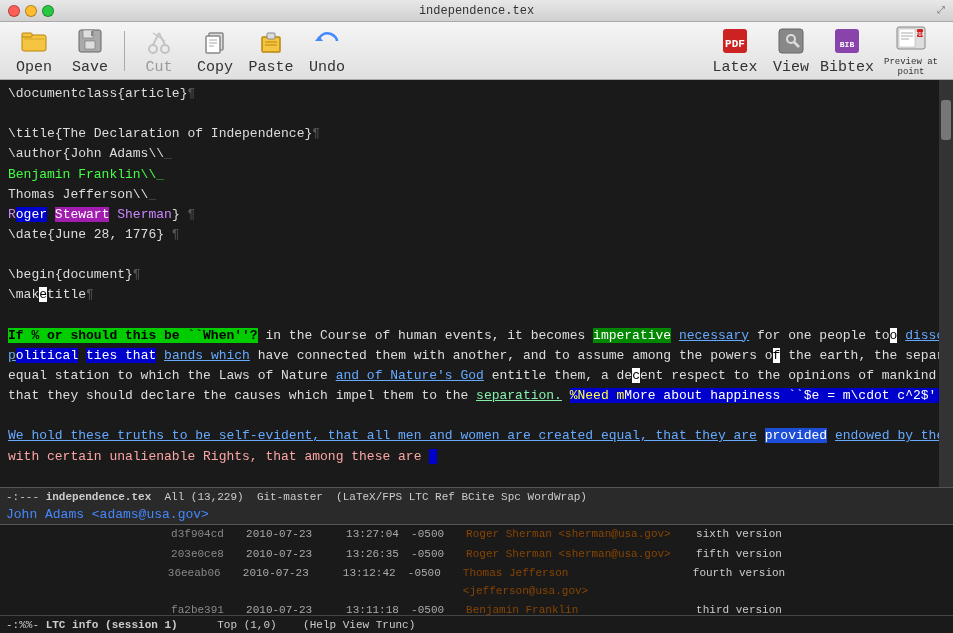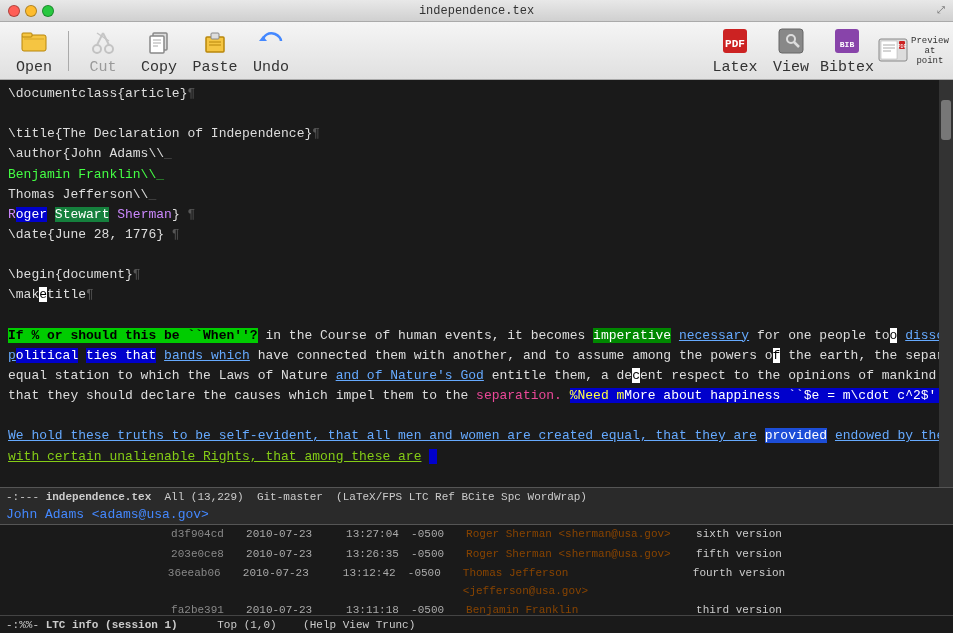--- a/index.html
+++ b/index.html
@@ -94,23 +94,23 @@
 
     
     .toolbar-right {
       margin-left: auto;
       display: flex;
       align-items: center;
       gap: 4px;
     }
     .tool-btn-wide {
       display: flex;
-      flex-direction: row;
-      align-items: center;
-      justify-content: space-between;
+      flex-direction: column;
+      align-items: center;
+      justify-content: flex-end;
       width: 68px;
       height: 52px;
       cursor: pointer;
       border-radius: 4px;
       gap: 2px;
     }
 
     
     .editor-area {
       background: #1a1a2e;
@@ -233,20 +233,31 @@
     <div class="tool-icon">
       <svg width="28" height="28" viewBox="0 0 28 28">
         <rect x="2" y="8" width="24" height="16" rx="2" fill="#f5c542" stroke="#b8860b" stroke-width="1"></rect>
         <rect x="2" y="6" width="10" height="4" rx="1" fill="#f5c542" stroke="#b8860b" stroke-width="1"></rect>
         <path d="M4 12 L24 12" stroke="#b8860b" stroke-width="0.5"></path>
       </svg>
     </div>
     <span class="tool-label">Open</span>
   </div>
 
+  <div class="tool-btn">
+    <div class="tool-icon">
+      <svg width="28" height="28" viewBox="0 0 28 28">
+        <rect x="3" y="3" width="22" height="22" rx="2" fill="#aaa" stroke="#666" stroke-width="1"></rect>
+        <rect x="7" y="3" width="10" height="8" fill="#ddd" stroke="#666" stroke-width="0.5"></rect>
+        <rect x="9" y="14" width="10" height="8" fill="#ddd" stroke="#666" stroke-width="0.5"></rect>
+        <rect x="15" y="4" width="2" height="5" fill="#888"></rect>
+      </svg>
+    </div>
+    <span class="tool-label">Save</span>
+  </div>
 
   <div class="tool-sep"></div>
 
   <div class="tool-btn tool-btn-disabled">
     <div class="tool-icon">
       <svg width="28" height="28" viewBox="0 0 28 28">
         <circle cx="8" cy="22" r="4" fill="none" stroke="#888" stroke-width="2"></circle>
         <circle cx="20" cy="22" r="4" fill="none" stroke="#888" stroke-width="2"></circle>
         <line x1="14" y1="6" x2="8" y2="18" stroke="#888" stroke-width="2"></line>
         <line x1="14" y1="6" x2="20" y2="18" stroke="#888" stroke-width="2"></line>
@@ -343,33 +354,33 @@
 <div class="editor-area">
   <div class="editor-with-scroll">
     <div class="editor-main">
       <div class="editor-content">
         <div class="line line-white">\documentclass{article}<span style="color:#555">¶</span></div>
         <div class="line">&nbsp;</div>
         <div class="line line-white">\title{The Declaration of Independence}<span style="color:#555">¶</span></div>
         <div class="line line-white">\author{John Adams\\<span style="color:#555">_</span></div>
         <div class="line line-green">Benjamin Franklin\\<span style="color:#33aa33">_</span></div>
         <div class="line line-white">Thomas Jefferson\\<span style="color:#555">_</span></div>
-        <div class="line"><span style="color:#cc88ff">R</span><span style="background:#0000cc;color:#fff">oger</span> <span style="background:#15803d;color:#fff">Stewart</span> <span style="color:#cc88ff">Sherman</span>} <span style="color:#555">¶</span></div>
+        <div class="line"><span style="color:#cc88ff">R</span><span style="background:#0000cc;color:#fff">oger</span> <span style="background:#a21caf;color:#fff">Stewart</span> <span style="color:#cc88ff">Sherman</span>} <span style="color:#555">¶</span></div>
         <div class="line line-white">\date{June 28, 1776} <span style="color:#555">¶</span></div>
         <div class="line">&nbsp;</div>
         <div class="line line-white">\begin{document}<span style="color:#555">¶</span></div>
         <div class="line line-white">\mak<span style="background:#fff;color:#000">e</span>title<span style="color:#555">¶</span></div>
         <div class="line">&nbsp;</div>
         <div class="line"><span style="background:#00cc00;color:#000;font-weight:bold">If % or should this be ``When''?</span> in the Course of human events, it becomes <span style="background:#008800;color:#fff">imperative</span> <span style="text-decoration:underline;color:#66aaff">necessary</span> for one people to<span style="background:#fff;color:#000">o</span> <span style="text-decoration:underline;color:#66aaff">dissolve the</span></div>
         <div class="line"><span style="text-decoration:underline;color:#66aaff">p</span><span style="background:#0000cc;color:#fff">olitical</span> <span style="background:#0000cc;color:#fff">ties that</span> <span style="text-decoration:underline;color:#66aaff">bands which</span> have connected them with another, and to assume among the powers o<span style="background:#fff;color:#000">f</span> the earth, the separate and</div>
         <div class="line">equal station to which the Laws of Nature <span style="text-decoration:underline;color:#66aaff">and of Nature's God</span> entitle them, a de<span style="background:#fff;color:#000">c</span>ent respect to the opinions of mankind requires</div>
-        <div class="line">that they should declare the causes which impel them to the <span style="color:#ec4899">separation.</span> <span style="background:#0000cc;color:#ffff44">%Need m</span><span style="background:#0000cc;color:#fff">More about happiness ``$e = m\cdot c^2$'';</span></div>
+        <div class="line">that they should declare the causes which impel them to the <span style="text-decoration:underline;color:#86efac">separation.</span> <span style="background:#0000cc;color:#ffff44">%Need m</span><span style="background:#0000cc;color:#fff">More about happiness ``$e = m\cdot c^2$'';</span></div>
         <div class="line">&nbsp;</div>
         <div class="line"><span style="text-decoration:underline;color:#66aaff">We hold these truths to be self-evident, that all men and women are created equal, that they are</span> <span style="background:#1d4ed8;color:#fff">provided</span> <span style="text-decoration:underline;color:#66aaff">endowed by their Creator</span></div>
-        <div class="line"><span style="text-decoration:underline;color:#84cc16">with certain unalienable Rights, that among these are</span> <span style="background:#0000cc;color:#fff"> </span></div>
+        <div class="line"><span style="color:#fca5a5">with certain unalienable Rights, that among these are</span> <span style="background:#0000cc;color:#fff"> </span></div>
         <div class="line">&nbsp;</div>
         <div class="line"> and  </div>
 
       </div>
     </div>
     <div class="scrollbar-v">
       <div class="scrollbar-thumb"></div>
     </div>
   </div>
 

